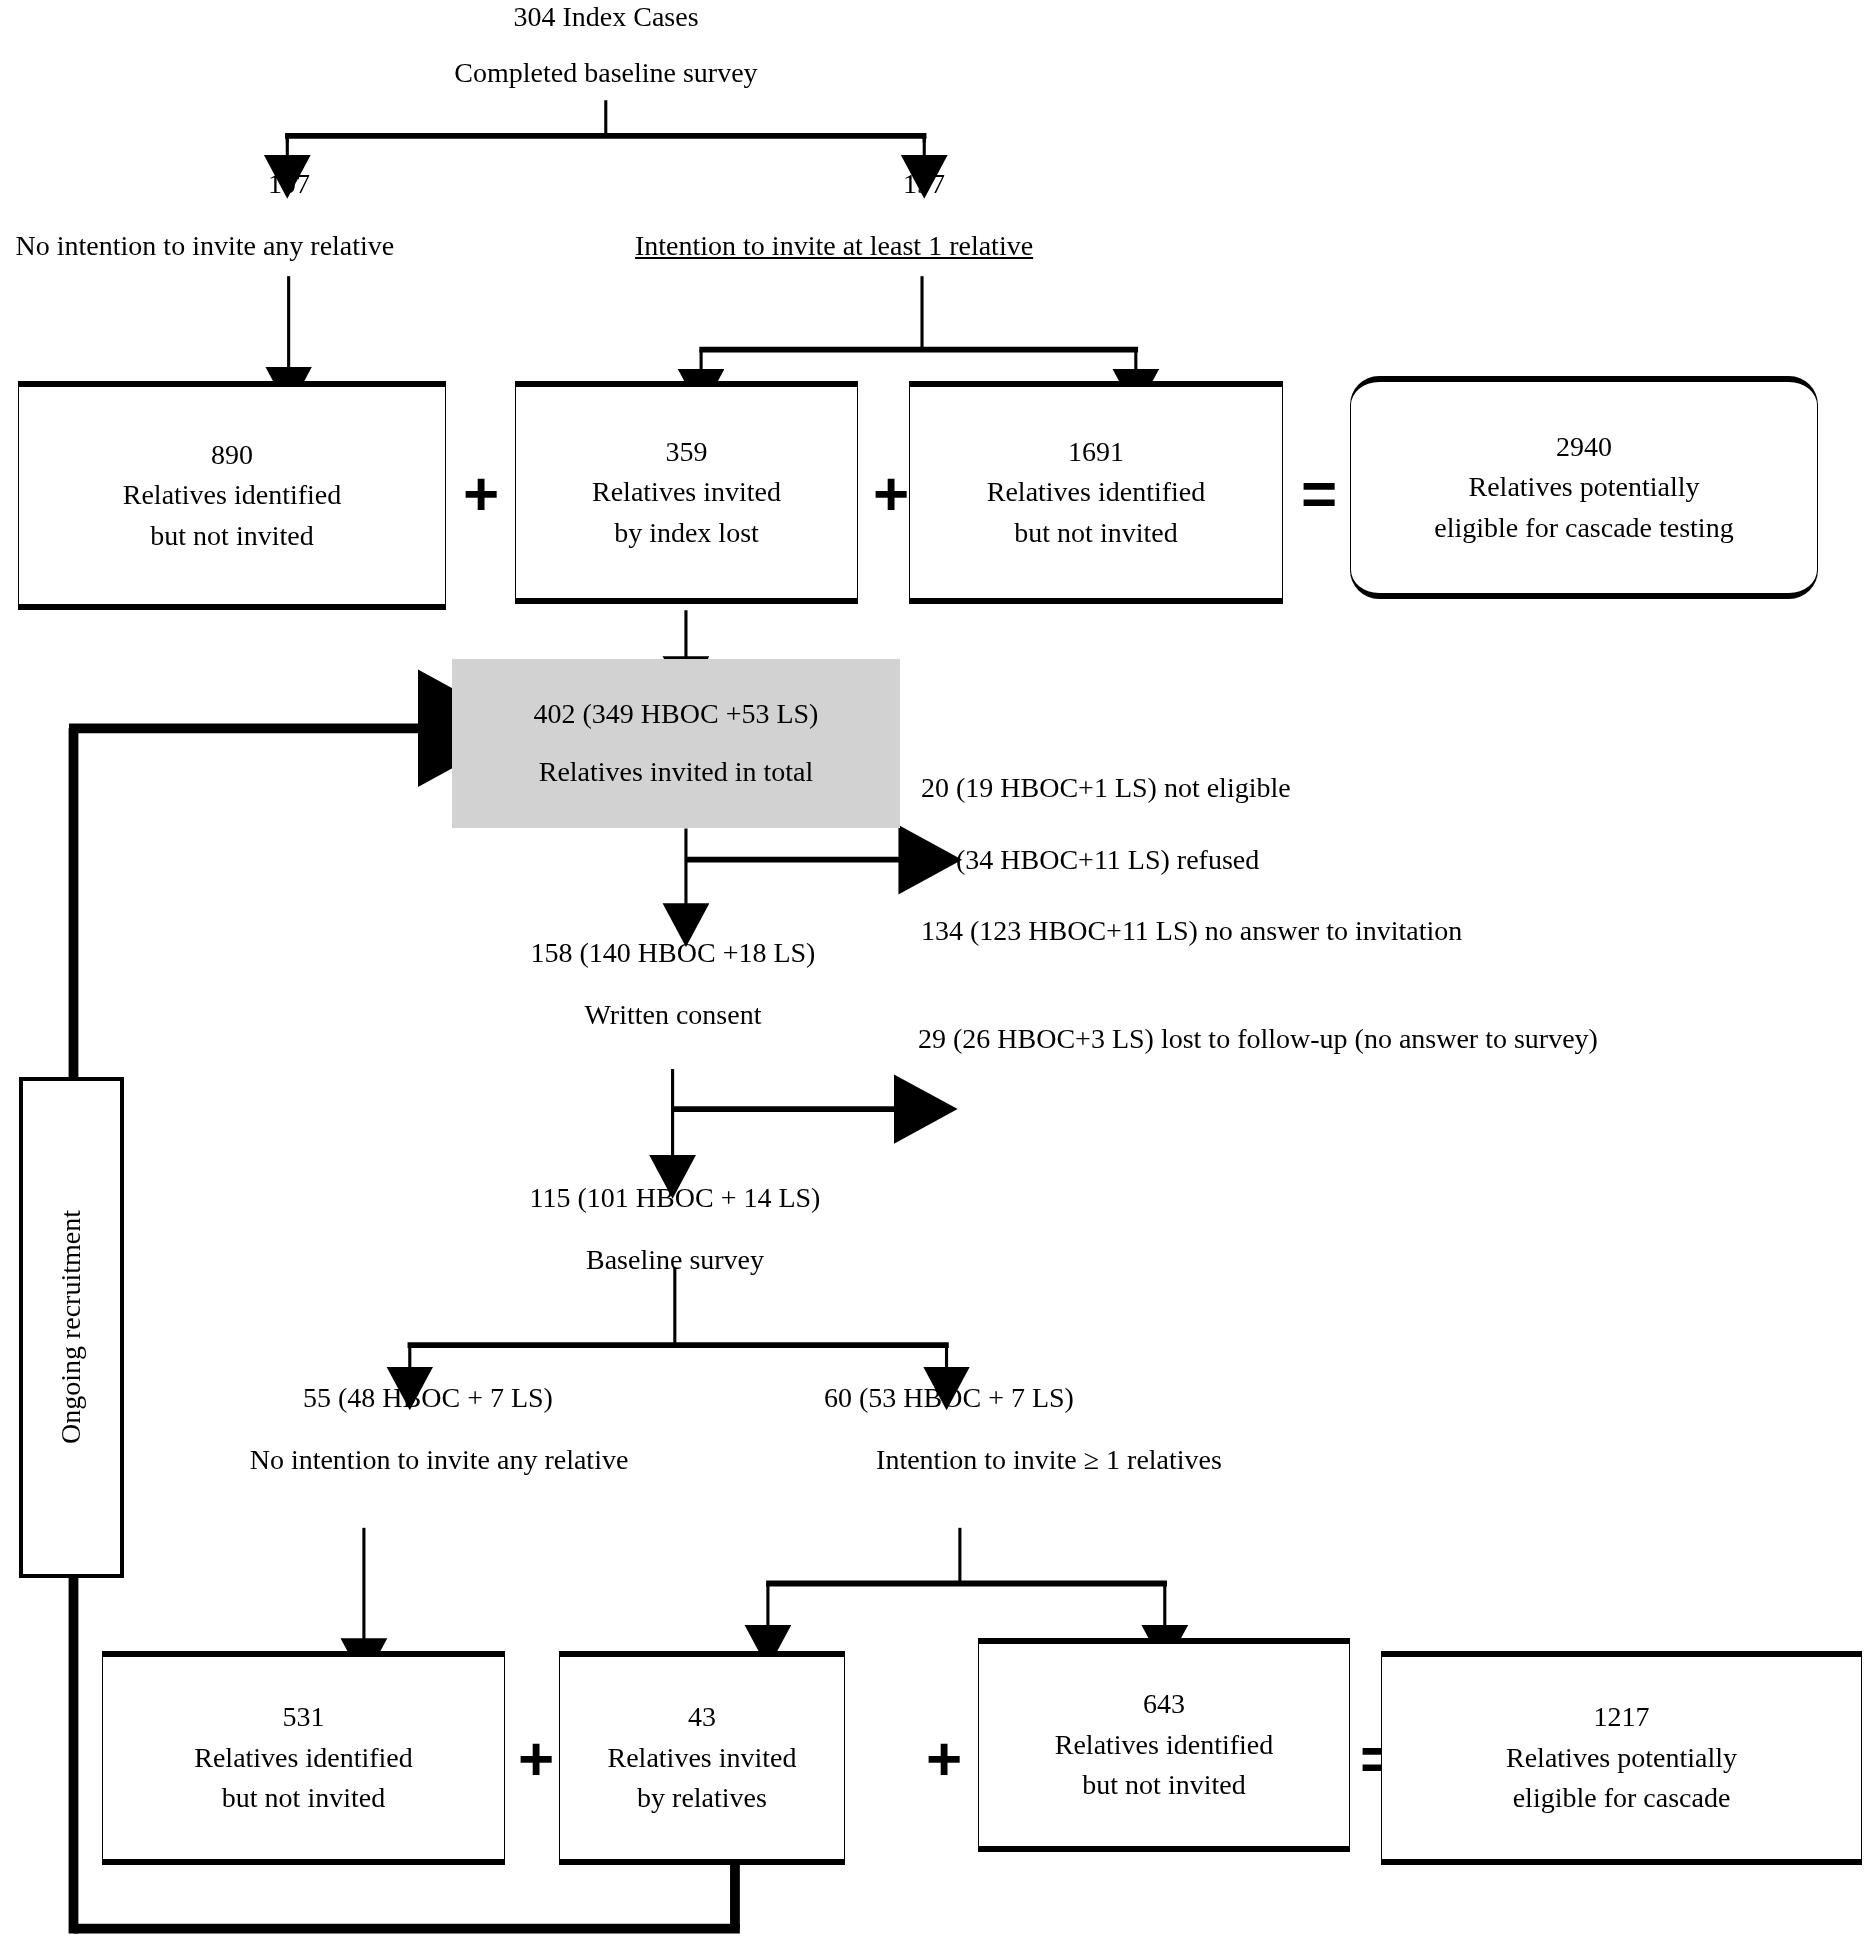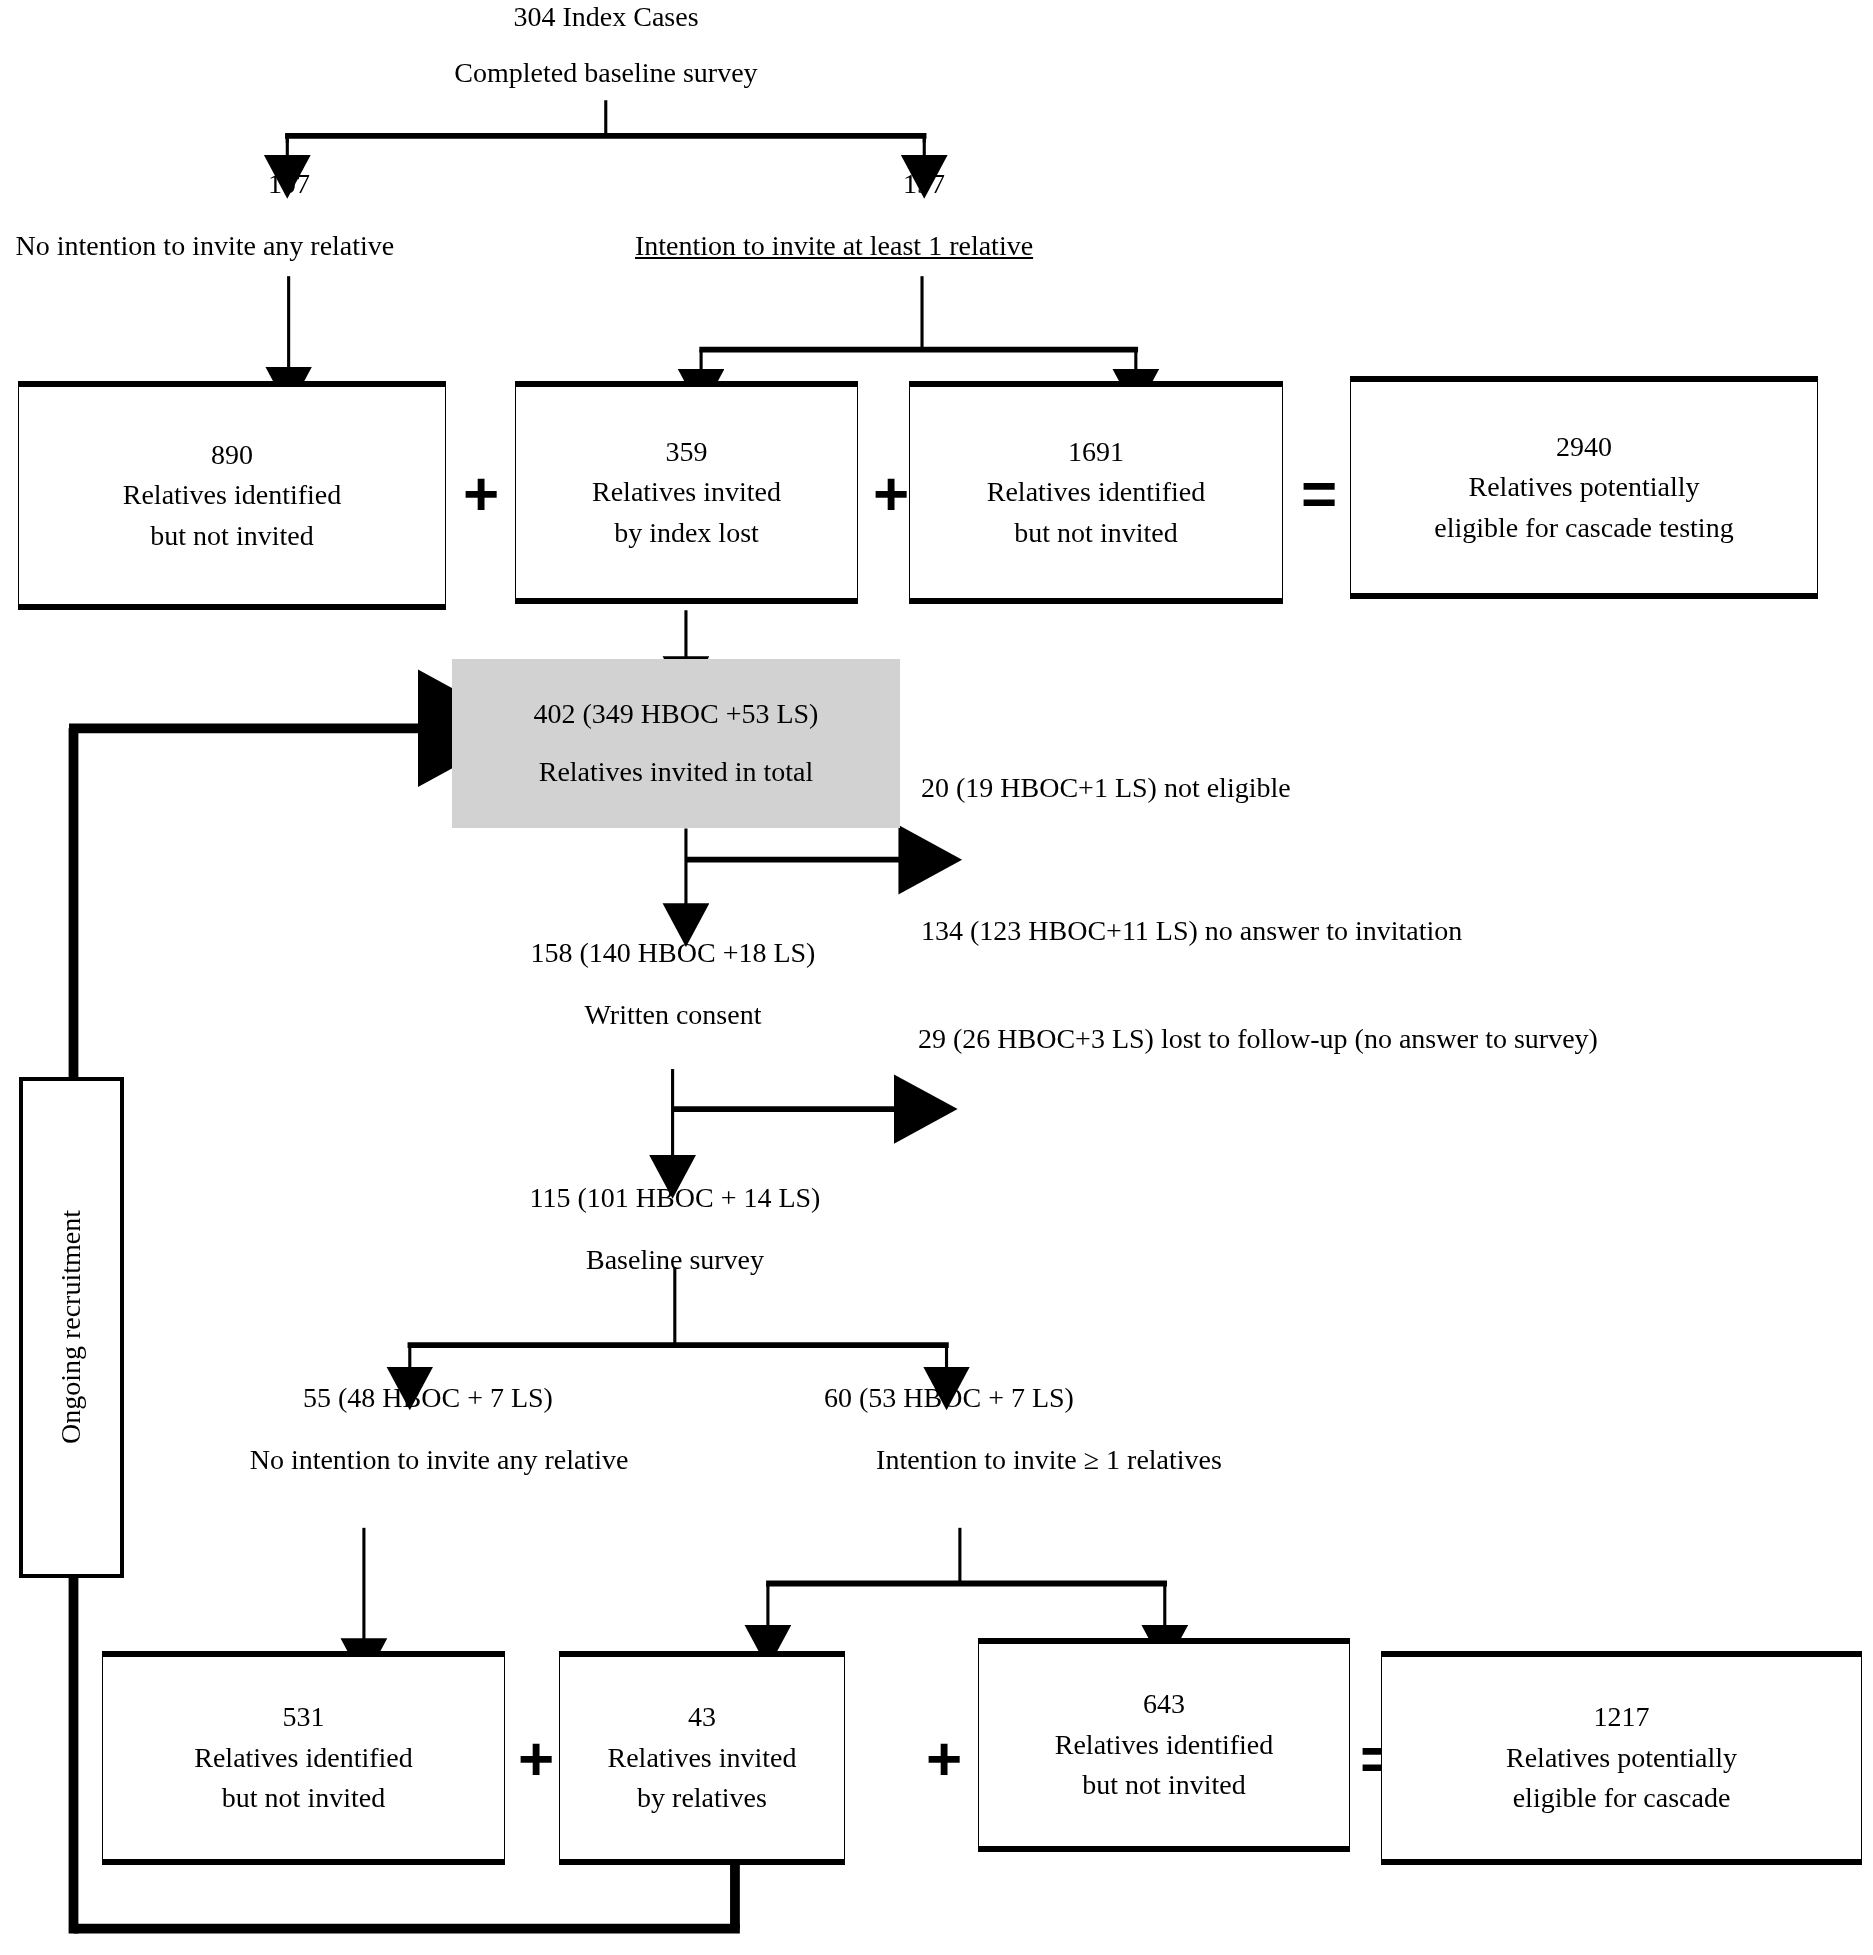--- a/index.html
+++ b/index.html
@@ -193,33 +193,34 @@
   <div class="opsym" style="left:860px; top:463px; width:62px; height:62px;">+</div>
 
   <div class="node boxed ftxt" style="left:909px; top:381px; width:374px; height:223px;">
     <span class="line">1691</span>
     <span class="line">Relatives identified</span>
     <span class="line">but not invited</span>
   </div>
 
   <div class="opsym" style="left:1288px; top:463px; width:62px; height:62px;">=</div>
 
-  <div class="node boxed ftxt" style="left:1350px; top:376px; width:468px; height:223px;">
+  <div class="node boxed ftxt" style="left:1350px; top:376px; width:468px; height:223px;border-radius:29px;">
     <span class="line">2940</span>
     <span class="line">Relatives potentially</span>
     <span class="line">eligible for cascade testing</span>
   </div>
 
   <div class="node grayed ftxt" style="left:452px; top:659px; width:448px; height:169px;">
     <span class="line" style="margin-bottom:17px;">402 (349 HBOC +53 LS)</span>
     <span class="line">Relatives invited in total</span>
   </div>
 
   <div class="note" style="left:921px; top:766px; width:846px;">20 (19 HBOC+1 LS) not eligible</div>
 
+  <div class="note" style="left:921px; top:838px; width:846px;">45 (34 HBOC+11 LS) refused</div>
 
   <div class="note" style="left:921px; top:909px; width:846px;">134 (123 HBOC+11 LS) no answer to invitation</div>
 
   <div class="lbl ctr" style="left:673px; top:936px;">158 (140 HBOC +18 LS)</div>
 
   <div class="lbl ctr" style="left:673px; top:998px;">Written consent</div>
 
   <div class="note" style="left:918px; top:1017px; width:889px;">29 (26 HBOC+3 LS) lost to follow-up (no answer to survey)</div>
 
   <div class="lbl ctr" style="left:675px; top:1181px;">115 (101 HBOC + 14 LS)</div>

